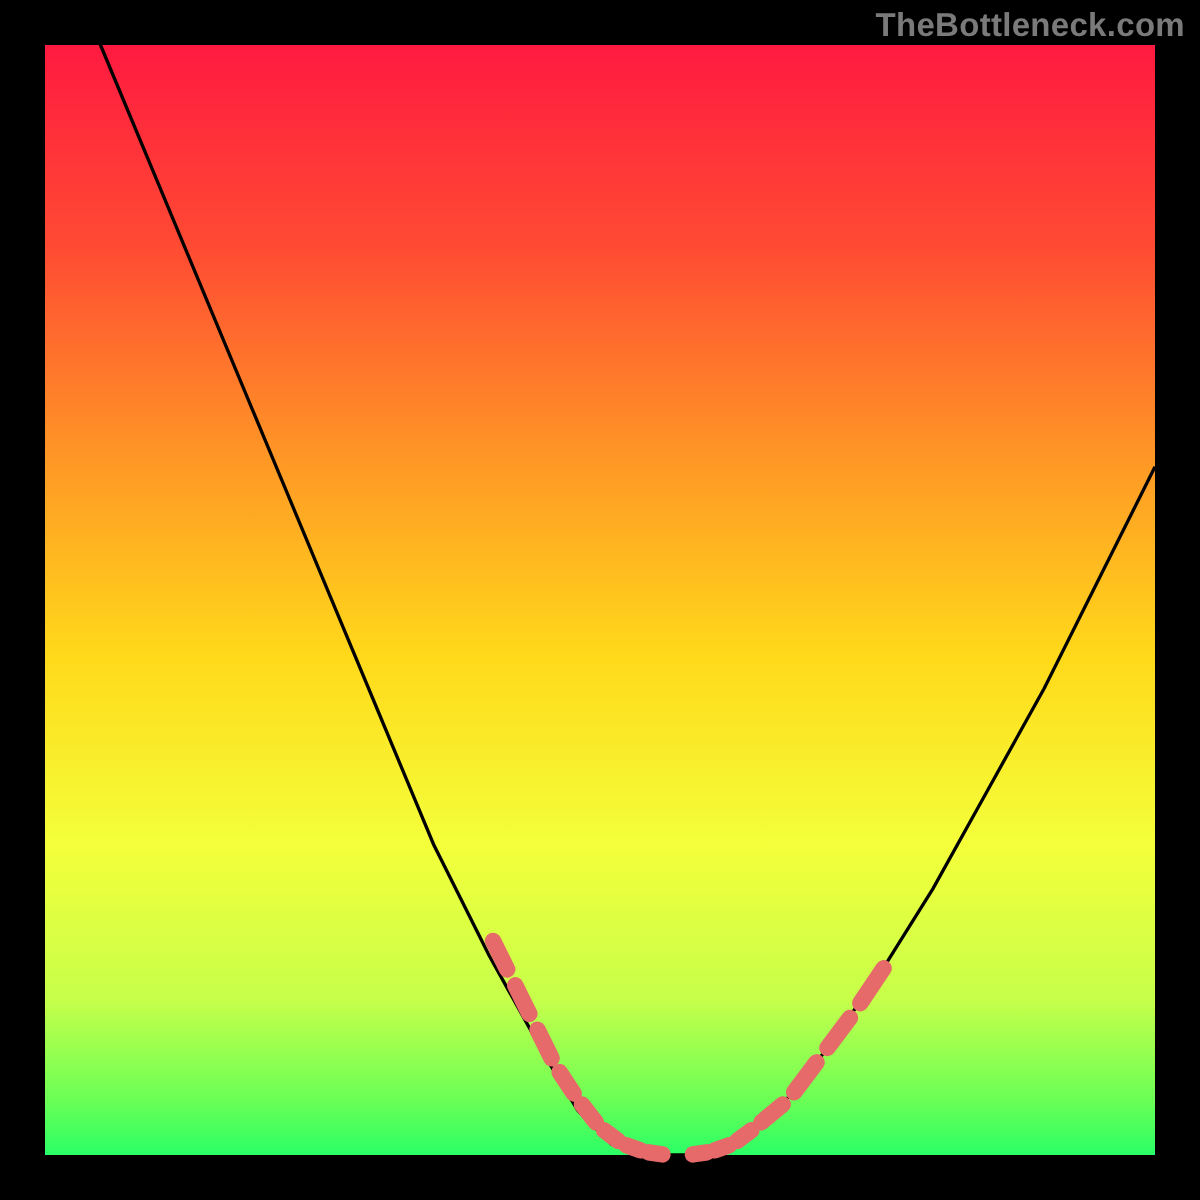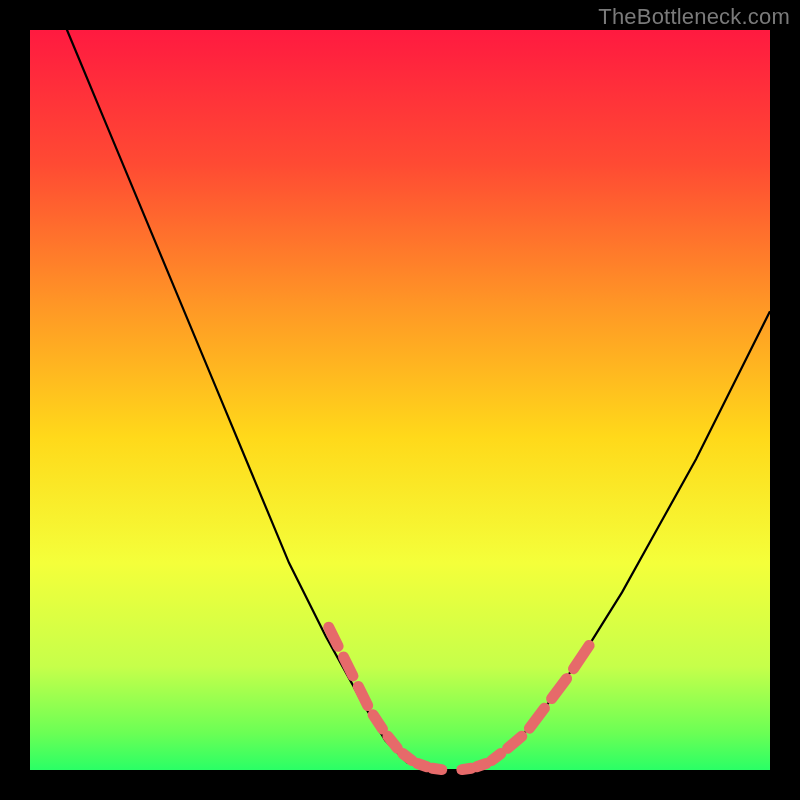--- a/index.html
+++ b/index.html
@@ -16,21 +16,21 @@
     width: 800px;
     height: 800px;
     background: #000;
   }
   .attribution {
     position: absolute;
     top: 4px;
     right: 10px;
     color: #7a7a7a;
     font-size: 22px;
-    font-weight: 400;
+    font-weight: 700;
     letter-spacing: 0.2px;
     user-select: none;
   }
   svg {
     position: absolute;
     left: 0;
     top: 0;
   }
 </style>
 </head>

